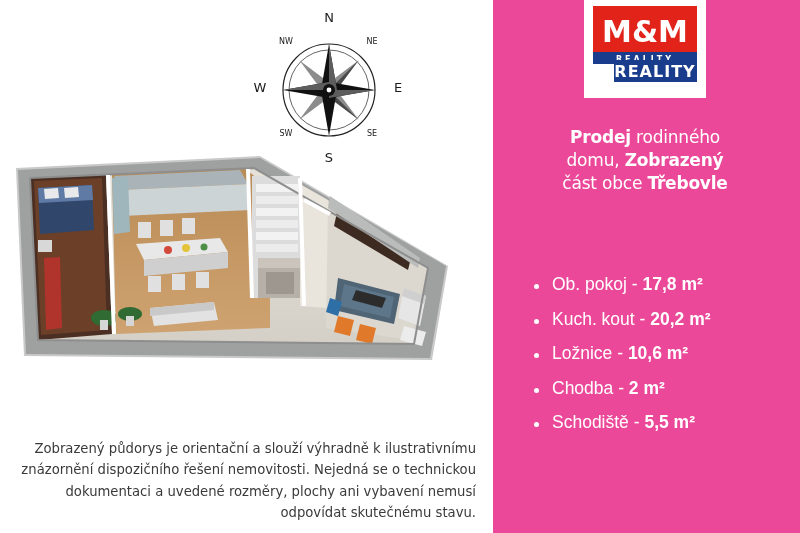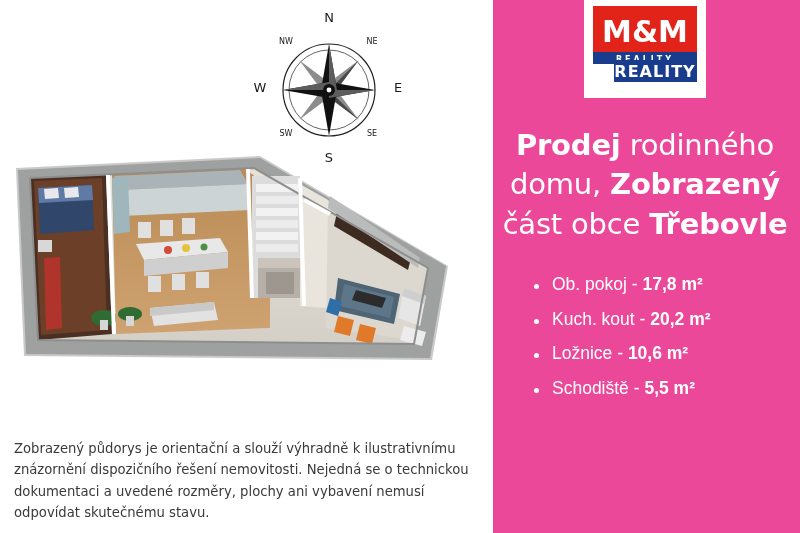--- a/index.html
+++ b/index.html
@@ -35,21 +35,21 @@
     left: 8px; top: 148px;
     width: 470px; height: 230px;
   }
   .fp-svg { display:block; }
 
   
   .disclaimer {
     position: absolute;
     left: 14px; top: 438px;
     width: 462px;
-    text-align: left;
+    text-align: right;
     font-size: 13.2px;
     line-height: 1.62;
     color: #3a3a3a;
     font-family: "DejaVu Sans", sans-serif;
   }
 
   
   .right {
     position: relative;
     width: 310px; height: 533px;
@@ -64,21 +64,21 @@
     border-bottom-left-radius: 0; border-bottom-right-radius: 0;
   }
   .logo-inner { position: absolute; left: 0; top: 0; width: 122px; height: 98px; }
 
   .headline {
     position: absolute;
     left: 8px; top: 126px;
     width: 294px;
     text-align: center;
     font-family: "DejaVu Sans", sans-serif;
-    font-size: 29px;
+    font-size: 17px;
     line-height: 1.36;
     color: #ffffff;
     letter-spacing: -0.2px;
   }
   .headline b { font-weight: 700; }
   .headline .thin { font-weight: 400; }
 
   .room-list {
     position: absolute;
     left: 44px; top: 276px;
@@ -291,17 +291,20 @@
       <li>
         <span>Ob. pokoj - </span><span class="val">17,8 m²</span>
       </li>
       <li>
         <span>Kuch. kout - </span><span class="val">20,2 m²</span>
       </li>
       <li>
         <span>Ložnice - </span><span class="val">10,6 m²</span>
       </li>
       <li>
+        <span>Chodba - </span><span class="val">2 m²</span>
+      </li>
+      <li>
         <span>Schodiště - </span><span class="val">5,5 m²</span>
       </li>
     </ul>
   </div>
 </div>
 
 </body></html>

